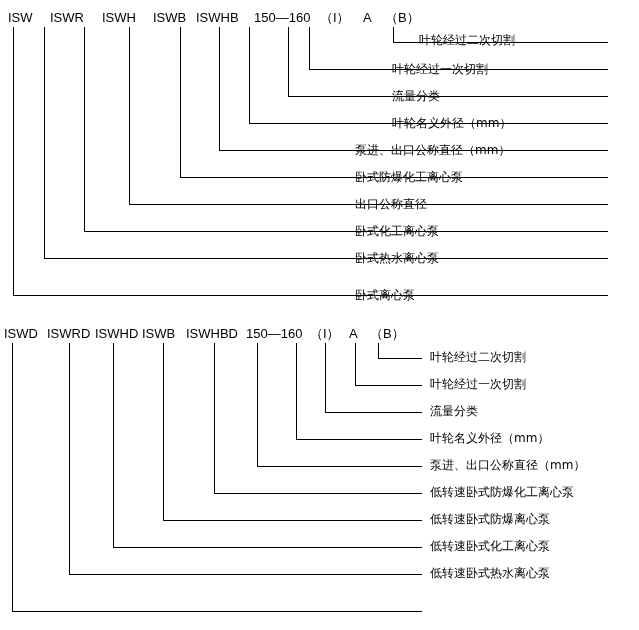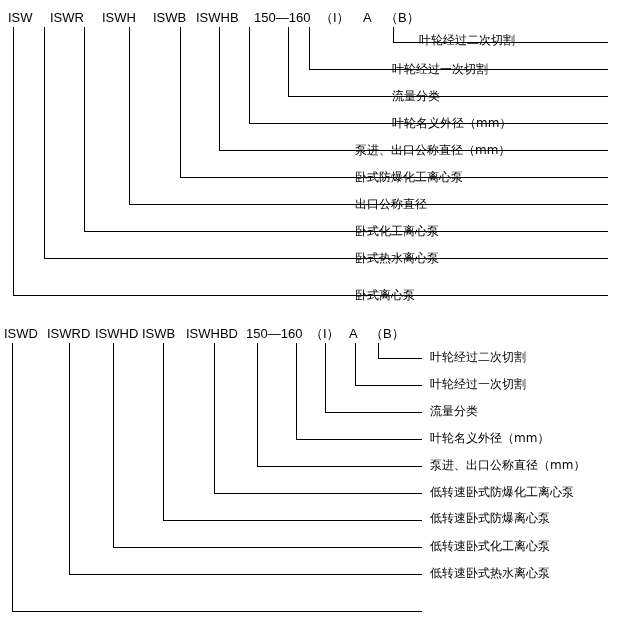--- a/index.html
+++ b/index.html
@@ -144,17 +144,17 @@
 
   <div class="vline" style="left:12px;  top:343px; height:269px;"></div>
   <div class="hline" style="left:12px;  top:611px; width:410px;"></div>
 
   <div class="desc-label" style="left:430px; top:349px;">叶轮经过二次切割</div>
   <div class="desc-label" style="left:430px; top:376px;">叶轮经过一次切割</div>
   <div class="desc-label" style="left:430px; top:403px;">流量分类</div>
   <div class="desc-label" style="left:430px; top:430px;">叶轮名义外径（mm）</div>
   <div class="desc-label" style="left:430px; top:457px;">泵进、出口公称直径（mm）</div>
   <div class="desc-label" style="left:430px; top:484px;text-align:right;">低转速卧式防爆化工离心泵</div>
-  <div class="desc-label" style="left:430px; top:511px;font-family:Liberation Mono, monospace;">低转速卧式防爆离心泵</div>
+  <div class="desc-label" style="left:430px; top:511px;">低转速卧式防爆离心泵</div>
   <div class="desc-label" style="left:430px; top:538px;">低转速卧式化工离心泵</div>
   <div class="desc-label" style="left:430px; top:565px;">低转速卧式热水离心泵</div>
 
 </div>
 
 </body></html>

